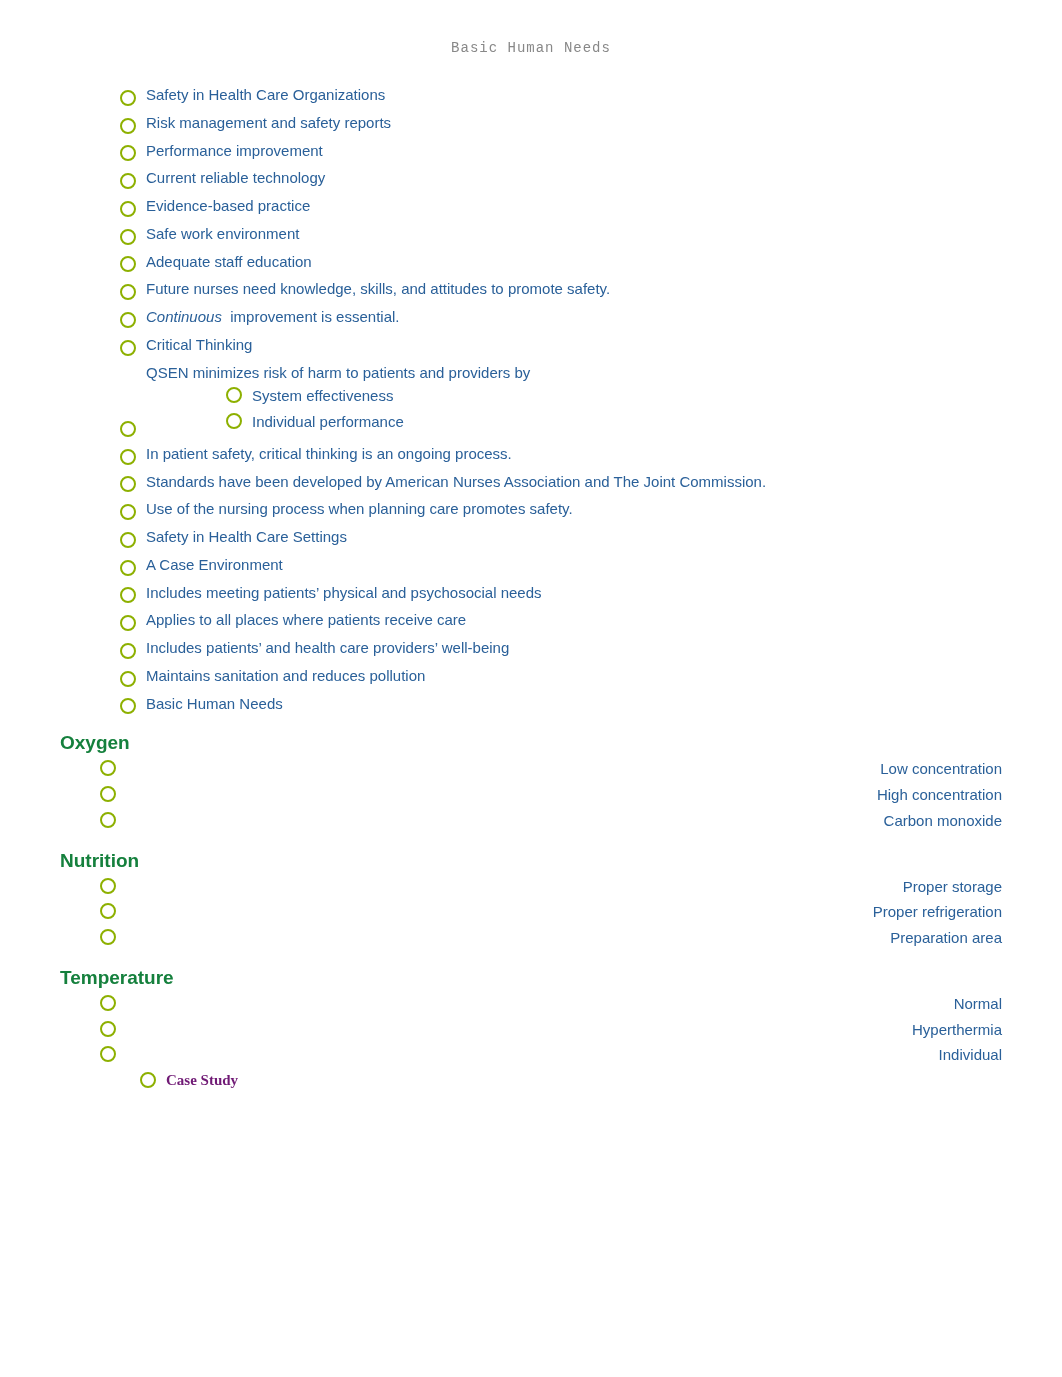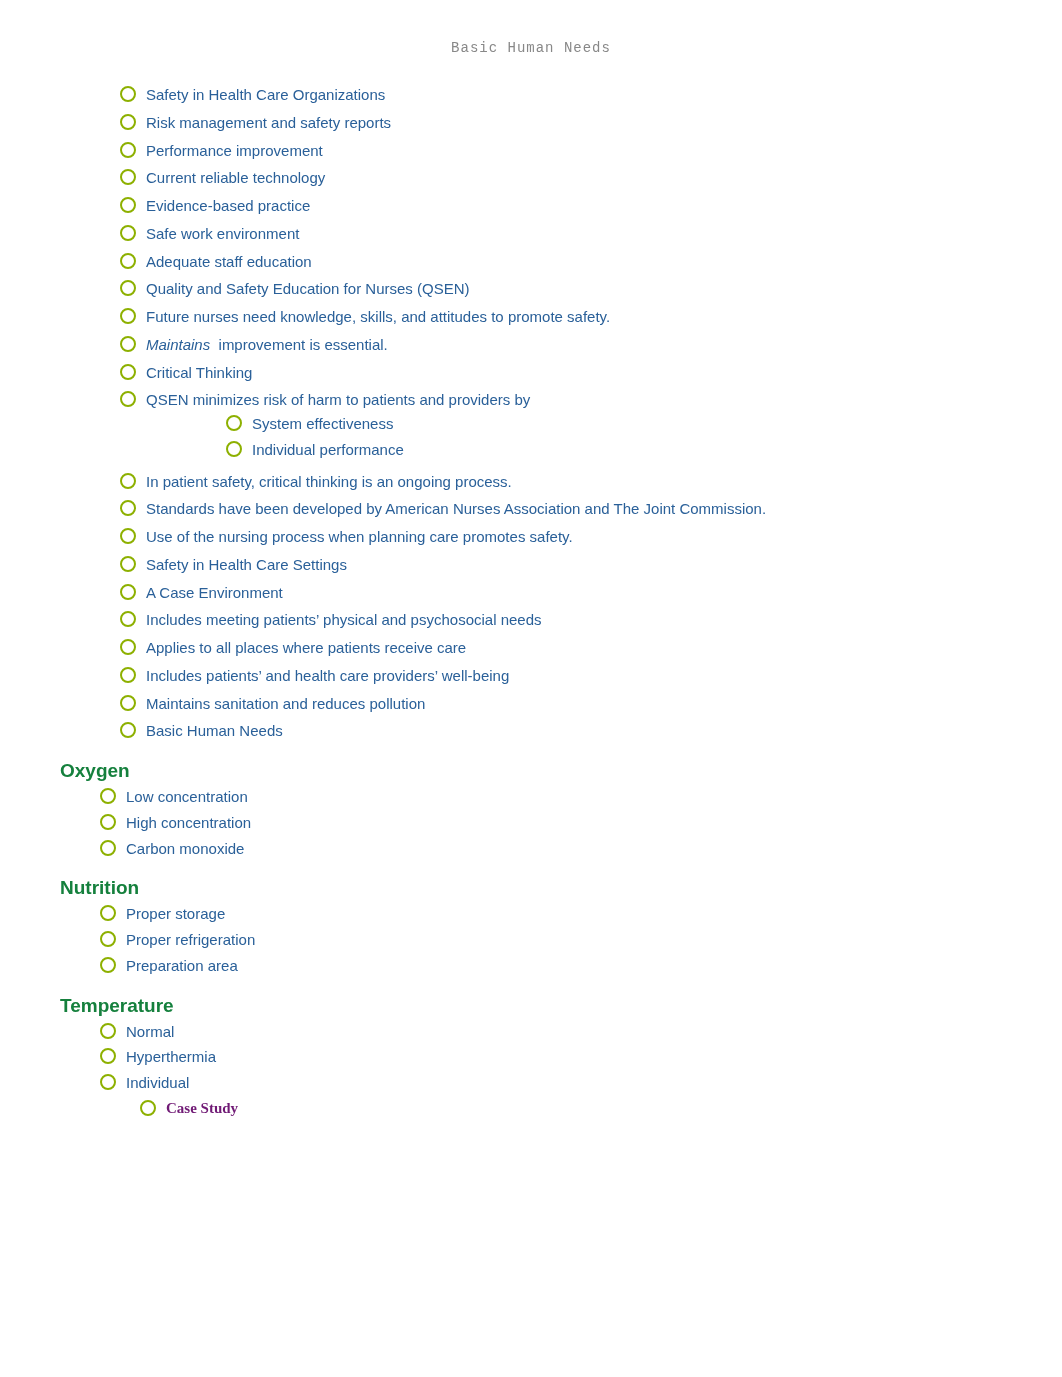--- a/index.html
+++ b/index.html
@@ -28,21 +28,21 @@
     }
 
     .main-list {
       list-style: none;
       padding-left: 60px;
       margin-bottom: 10px;
     }
 
     .main-list > li {
       display: flex;
-      align-items: flex-start;
+      align-items: flex-end;
       margin-bottom: 6px;
       color: #2a6099;
       font-size: 15px;
       line-height: 1.45;
     }
 
     .bullet-inner {
       display: inline-block;
       width: 16px;
       height: 16px;
@@ -60,20 +60,21 @@
       margin-top: 2px;
     }
 
     .sub-list > li {
       display: flex;
       align-items: flex-start;
       margin-bottom: 4px;
       color: #2a6099;
       font-size: 15px;
       line-height: 1.45;
+      justify-content: space-between;
     }
 
     .sub-sub-list {
       list-style: none;
       padding-left: 80px;
       margin-top: 2px;
     }
 
     .sub-sub-list > li {
       display: flex;
@@ -142,34 +143,30 @@
   <li>
     <span class="bullet-inner"></span>
     <span class="content-text">Safe work environment</span>
   </li>
 
   <li>
     <span class="bullet-inner"></span>
     <span class="content-text">Adequate staff education</span>
   </li>
 
-  <li>
-    <span class="bullet-inner"></span>
-    <span class="content-text">Quality and Safety Education for Nurses (QSEN)</span>
-  </li>
 
   <li>
     <span class="bullet-inner"></span>
     <span class="content-text">Future nurses need knowledge, skills, and attitudes to promote safety.</span>
   </li>
 
   <li>
     <span class="bullet-inner"></span>
     <span class="content-text">
-      <span class="italic-text">Maintains</span>
+      <span class="italic-text">Continuous</span>
       &nbsp;<span>improvement is essential.</span>
     </span>
   </li>
 
   <li>
     <span class="bullet-inner"></span>
     <span class="content-text">Critical Thinking</span>
   </li>
 
   <li>

